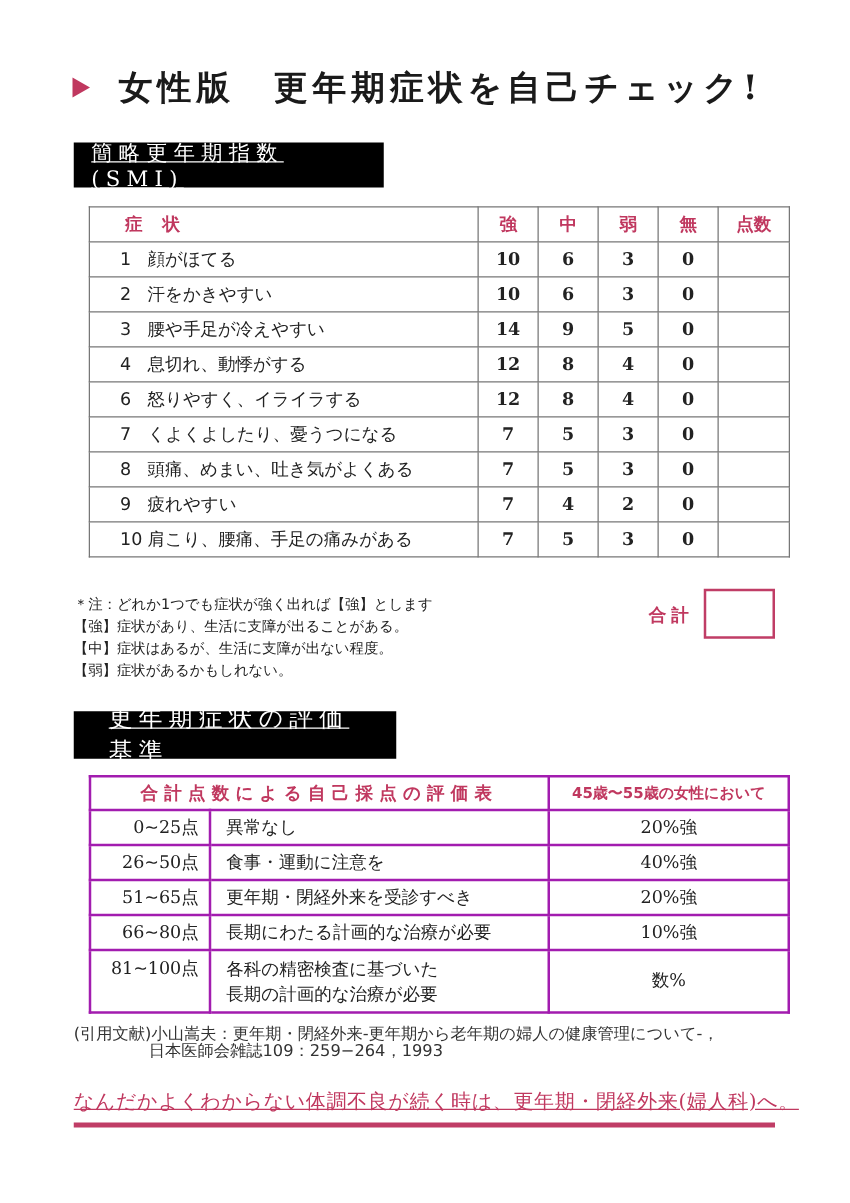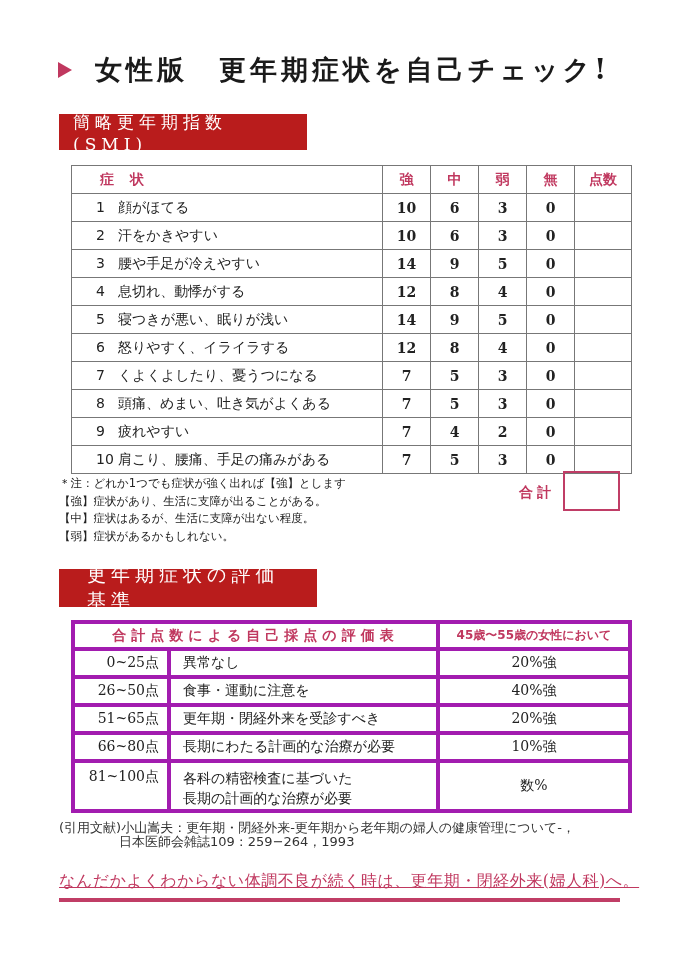--- a/index.html
+++ b/index.html
@@ -3,40 +3,40 @@
 <meta charset="utf-8">
 <style>
   * { margin: 0; padding: 0; box-sizing: border-box; }
   html, body { width: 680px; height: 962px; background: #ffffff; }
   body { position: relative; font-family: "DejaVu Sans", "Liberation Sans", sans-serif; color: #222; }
 
   .title { position: absolute; left: 58px; top: 52px; display: flex; align-items: center; gap: 13px; }
   .title .tri { width: 0; height: 0; border-top: 8px solid transparent; border-bottom: 8px solid transparent; border-left: 14px solid #c0385f; margin-right: 10px; }
   .title .text { font-family: "DejaVu Serif", "Liberation Serif", serif; font-size: 27px; letter-spacing: 4px; color: #1a1a1a; font-weight: bold; white-space: pre; }
 
-  .section-label { position: absolute; background: #b91c1c; color: #fff; font-family: "DejaVu Serif", "Liberation Serif", serif; font-size: 17px; letter-spacing: 5px; padding: 0 14px; display: flex; align-items: center; }
+  .section-label { position: absolute; background: #000000; color: #fff; font-family: "DejaVu Serif", "Liberation Serif", serif; font-size: 17px; letter-spacing: 5px; padding: 0 14px; display: flex; align-items: center; text-decoration: underline; }
   .sec1 { left: 59px; top: 114px; width: 248px; height: 36px; }
   .sec2 { left: 59px; top: 569px; width: 258px; height: 38px; font-size: 19px; padding-left: 28px; }
 
   table { border-collapse: collapse; position: absolute; margin-left: 12px; }
   .smi { left: 59px; top: 165px; width: 561px; }
   .smi td, .smi th { border: 1px solid #777; height: 28px; font-size: 14px; }
   .smi th { color: #c0385f; font-weight: bold; font-size: 14px; }
   .smi th.sym { text-align: left; padding-left: 28px; letter-spacing: 16px; }
   .smi td.num { text-align: center; font-family: "DejaVu Serif", "Liberation Serif", serif; font-weight: bold; width: 48px; }
   .smi td.sym { padding-left: 24px; }
   .smi td.sym .no { display: inline-block; width: 22px; }
   .smi td.score { width: 57px; }
 
   .notes { position: absolute; left: 59px; top: 475px; font-size: 11.5px; line-height: 17.5px; color: #222; }
   .total-label { position: absolute; left: 519px; top: 484px; color: #c0385f; font-weight: bold; font-size: 14px; letter-spacing: 4px; }
   .total-box { position: absolute; left: 563px; top: 471px; width: 57px; height: 40px; border: 2px solid #c03d66; }
 
   .eval { left: 59px; top: 620px; width: 561px; }
-  .eval td, .eval th { border: 4px solid #a21caf; font-size: 14px; }
+  .eval td, .eval th { border: 2px solid #a21caf; font-size: 14px; }
   .eval th { color: #c0385f; font-weight: bold; height: 27px; }
   .eval th.h1 { letter-spacing: 5px; font-size: 14px; }
   .eval th.h2 { font-size: 12px; width: 192px; }
   .eval td { height: 28px; }
   .eval td.range { text-align: right; padding-right: 8px; width: 96px; font-family: "DejaVu Serif", "Liberation Serif", serif; }
   .eval td.desc { padding-left: 12px; }
   .eval td.pct { text-align: center; font-family: "DejaVu Serif", "Liberation Serif", serif; }
   .eval tr.tall td { height: 50px; vertical-align: top; padding-top: 5px; }
   .eval tr.tall td.desc { line-height: 20px; }
   .eval tr.tall td.pct { vertical-align: middle; padding-top: 0; }
@@ -92,28 +92,20 @@
   </tr>
   <tr>
     <td class="sym"><span class="no">4</span><span>息切れ、動悸がする</span></td>
     <td class="num">12</td>
     <td class="num">8</td>
     <td class="num">4</td>
     <td class="num">0</td>
     <td class="score"></td>
   </tr>
   <tr>
-    <td class="sym"><span class="no">5</span><span>寝つきが悪い、眠りが浅い</span></td>
-    <td class="num">14</td>
-    <td class="num">9</td>
-    <td class="num">5</td>
-    <td class="num">0</td>
-    <td class="score"></td>
-  </tr>
-  <tr>
     <td class="sym"><span class="no">6</span><span>怒りやすく、イライラする</span></td>
     <td class="num">12</td>
     <td class="num">8</td>
     <td class="num">4</td>
     <td class="num">0</td>
     <td class="score"></td>
   </tr>
   <tr>
     <td class="sym"><span class="no">7</span><span>くよくよしたり、憂うつになる</span></td>
     <td class="num">7</td>

